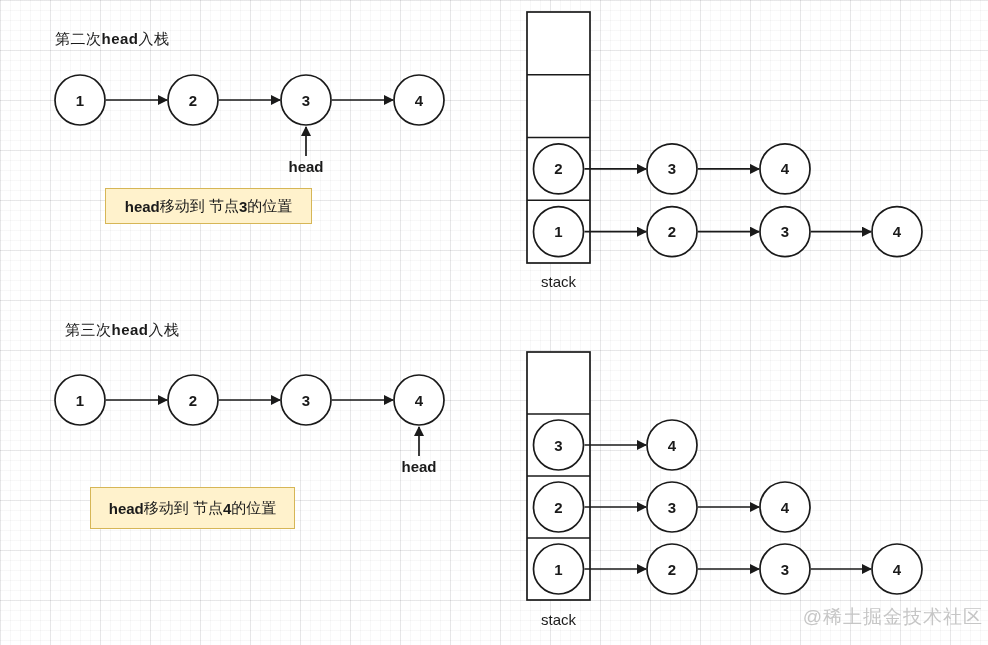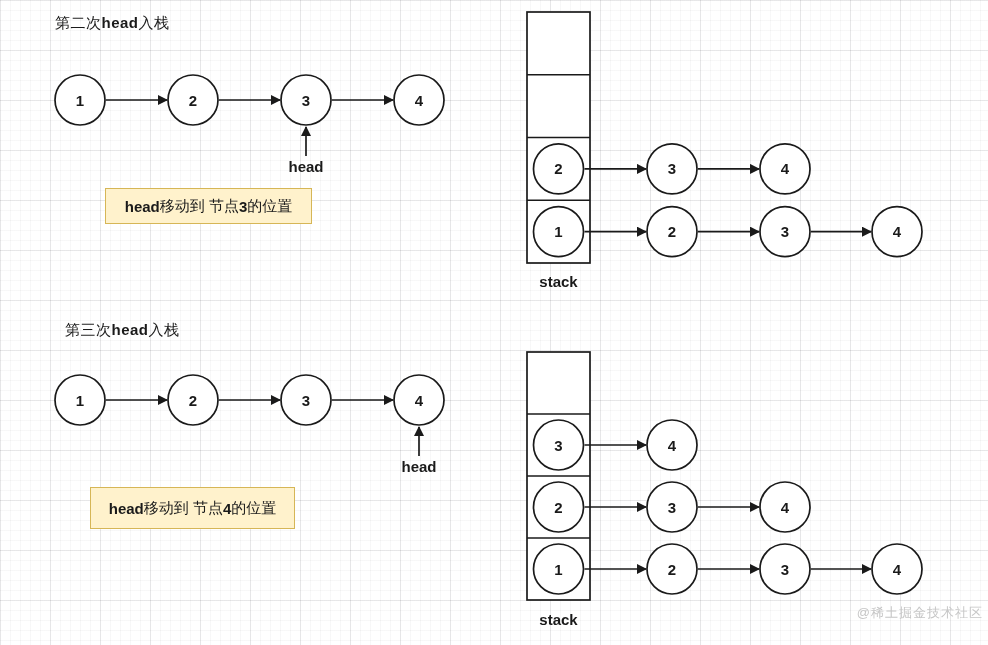--- a/index.html
+++ b/index.html
@@ -35,28 +35,28 @@
     align-items: center;
     justify-content: center;
     background: var(--note-fill, #fff2cc);
     border: 1px solid var(--note-stroke, #d6b656);
     font-size: 15px;
     white-space: nowrap;
   }
   .stack-label {
     position: absolute;
     text-align: center;
-    font-weight: 700;
+    font-weight: 400;
     font-size: 15px;
   }
   .watermark {
     position: absolute;
     right: 5px;
     top: 604px;
-    font-size: 13px;
+    font-size: 19px;
     color: var(--watermark, #c6c6c6);
     letter-spacing: 1px;
     white-space: nowrap;
   }
 </style>
 </head>
 <body>
 
 <div class="canvas">
 
@@ -138,21 +138,21 @@
       <circle cx="672" cy="569" r="25" fill="#ffffff" stroke="#1a1a1a" stroke-width="1.7"></circle>
       <text x="672" y="574.5" text-anchor="middle" font-size="15" font-weight="600" fill="#1a1a1a">2</text>
       <line x1="698" y1="569" x2="759" y2="569" stroke="#1a1a1a" stroke-width="1.7" marker-end="url(#ah)"></line>
       <circle cx="785" cy="569" r="25" fill="#ffffff" stroke="#1a1a1a" stroke-width="1.7"></circle>
       <text x="785" y="574.5" text-anchor="middle" font-size="15" font-weight="600" fill="#1a1a1a">3</text>
       <line x1="811" y1="569" x2="871" y2="569" stroke="#1a1a1a" stroke-width="1.7" marker-end="url(#ah)"></line>
       <circle cx="897" cy="569" r="25" fill="#ffffff" stroke="#1a1a1a" stroke-width="1.7"></circle>
       <text x="897" y="574.5" text-anchor="middle" font-size="15" font-weight="600" fill="#1a1a1a">4</text>
     </svg>
 
-  <div class="title" id="title-0" style="left:55px; top:14px;"><span>第二次</span><b>head</b><span>入栈</span></div>
+  <div class="title" id="title-0" style="left:55px; top:30px;"><span>第二次</span><b>head</b><span>入栈</span></div>
   <div class="title" id="title-1" style="left:65px; top:321px;text-align:center;"><span>第三次</span><b>head</b><span>入栈</span></div>
 
   <div class="note" id="note-0" style="left:105px; top:188px; width:205px; height:34px;">
       <b>head</b>
       <span>移动到 节点</span>
       <b>3</b>
       <span> 的位置</span>
     </div>
   <div class="note" id="note-1" style="left:90px; top:487px; width:203px; height:40px;">
       <b>head</b>

